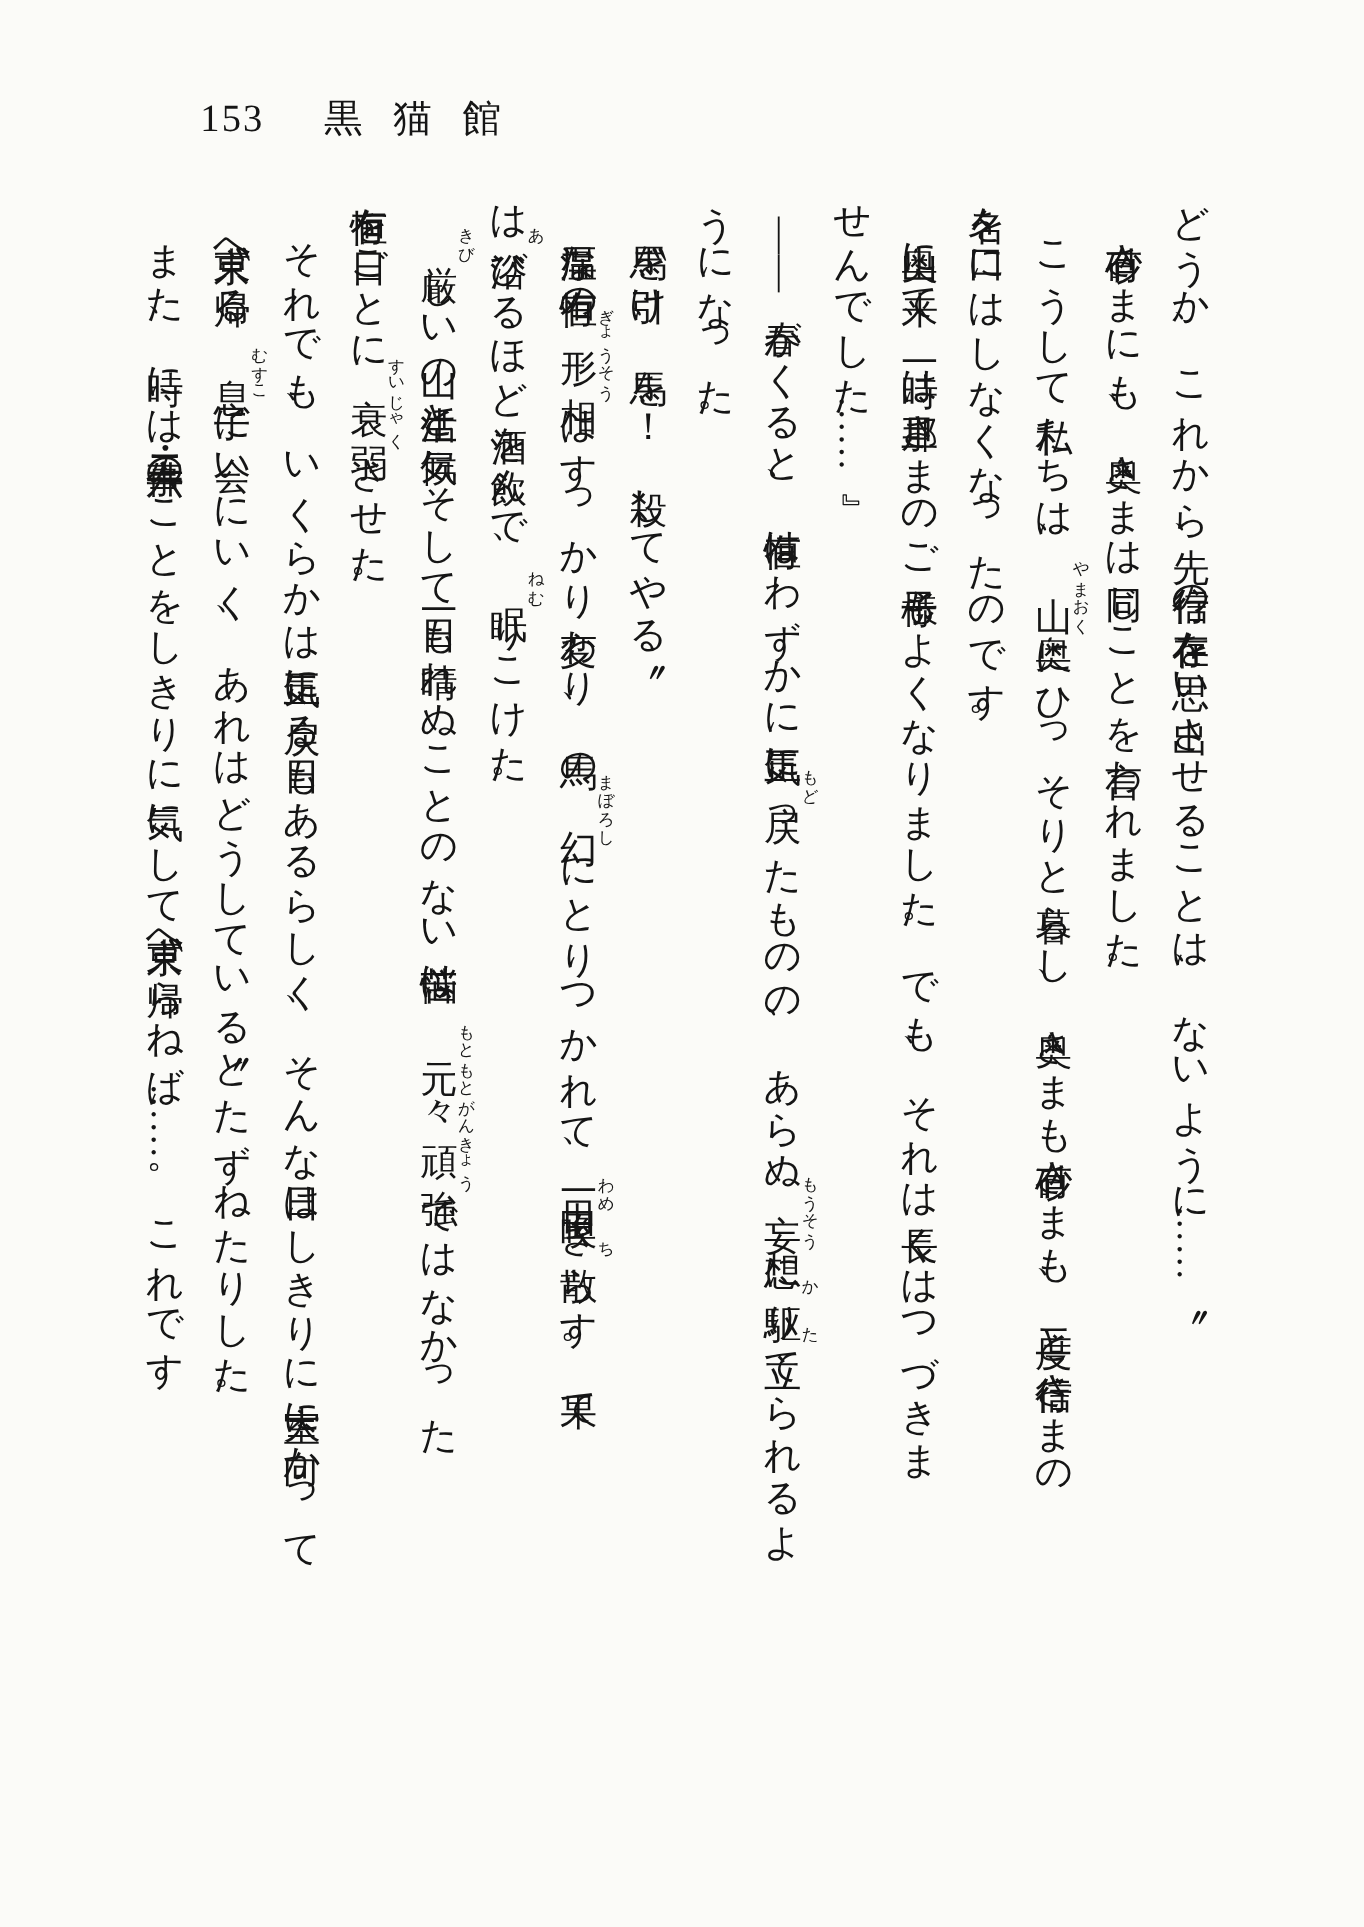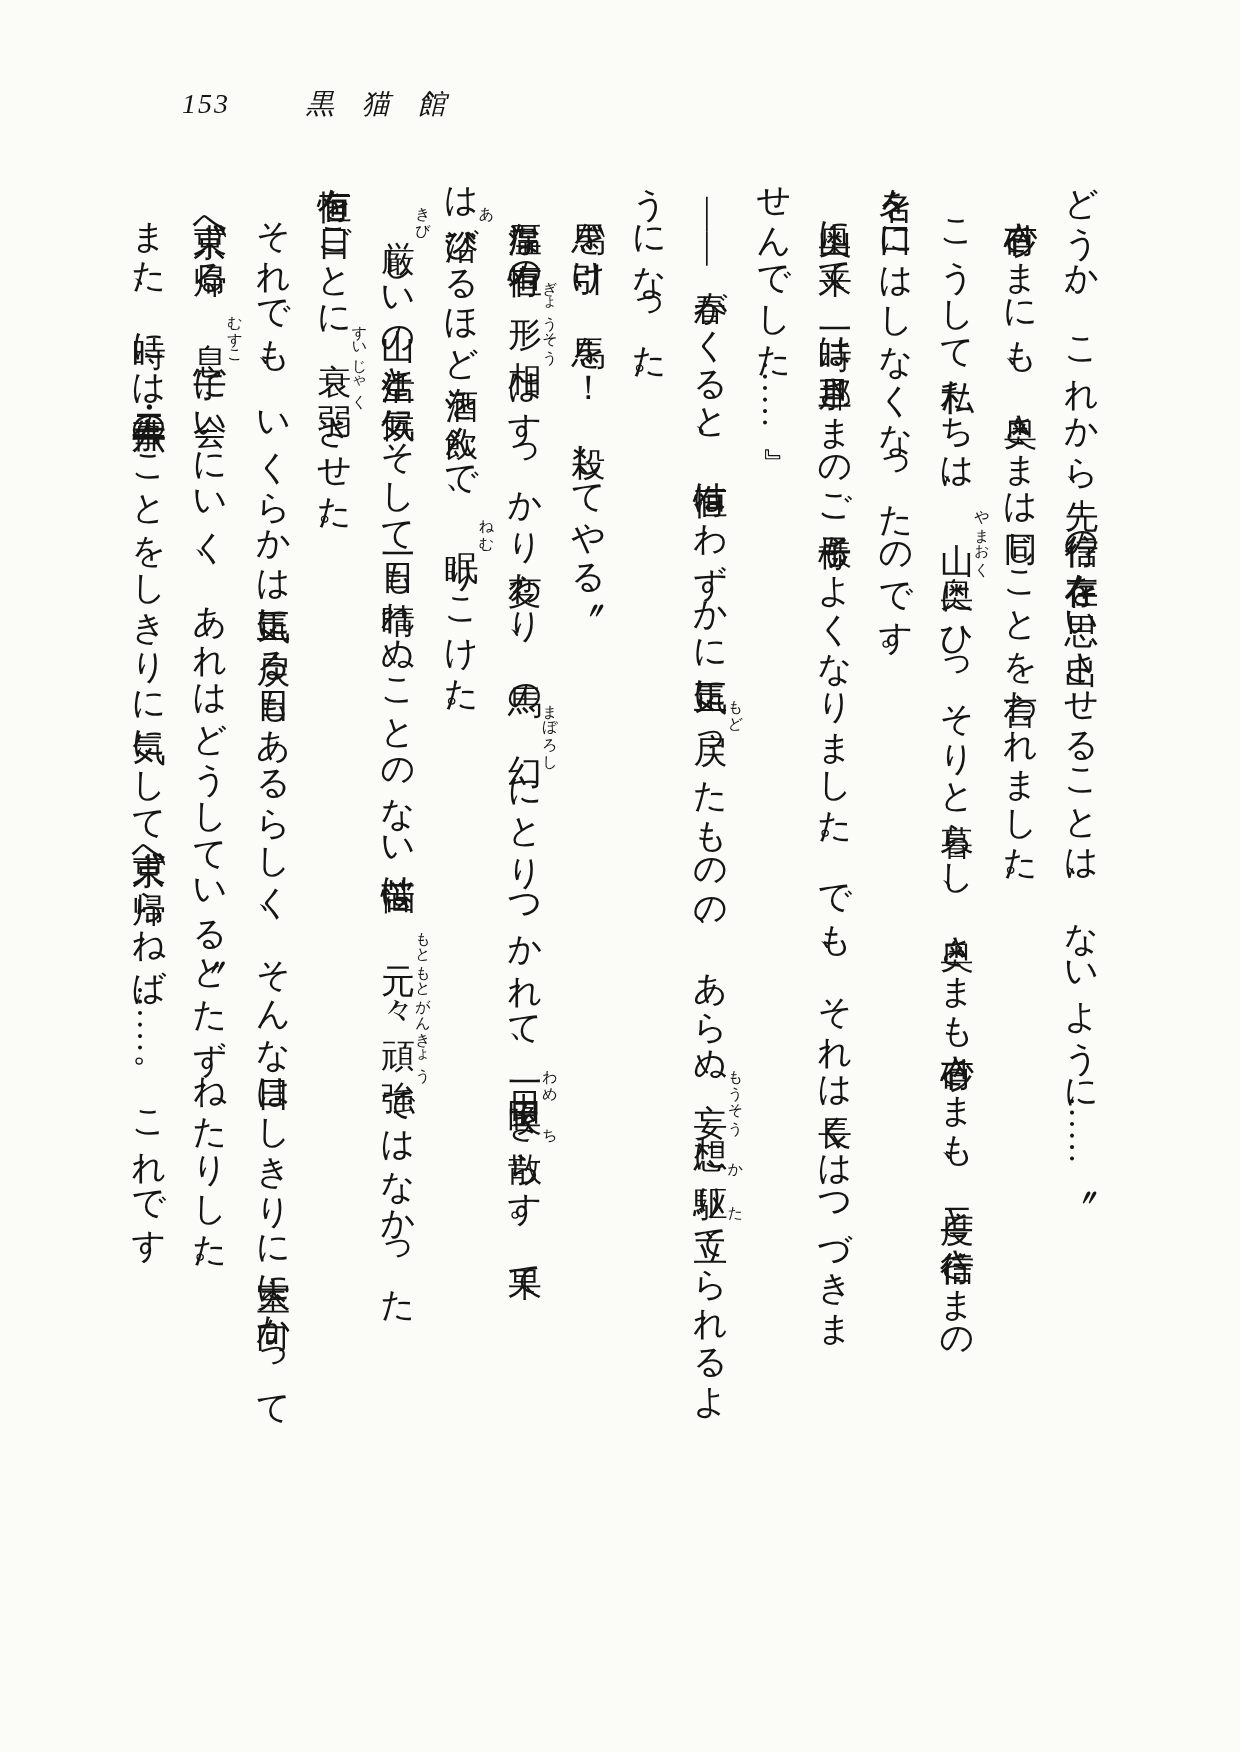--- a/index.html
+++ b/index.html
@@ -13,27 +13,26 @@
     position: relative;
     width: 1240px; height: 1752px;
     overflow: hidden;
     background: #fbfbf8;
   }
   .header {
     position: absolute;
     top: 90px; left: 182px;
     display: flex;
     align-items: baseline;
-    font-size: 28px;
+    font-size: 35px;
     line-height: 1;
-    font-style: italic;
   }
   .page-number { letter-spacing: 2px; }
   .running-title {
-    margin-left: 76px;
+    margin-left: 54px;
     letter-spacing: 28px;
     white-space: nowrap;
   }
   .text-block {
     position: absolute;
     top: 163px;
     right: 128px;
     height: 1430px;
     writing-mode: vertical-rl;
     -webkit-writing-mode: vertical-rl;

